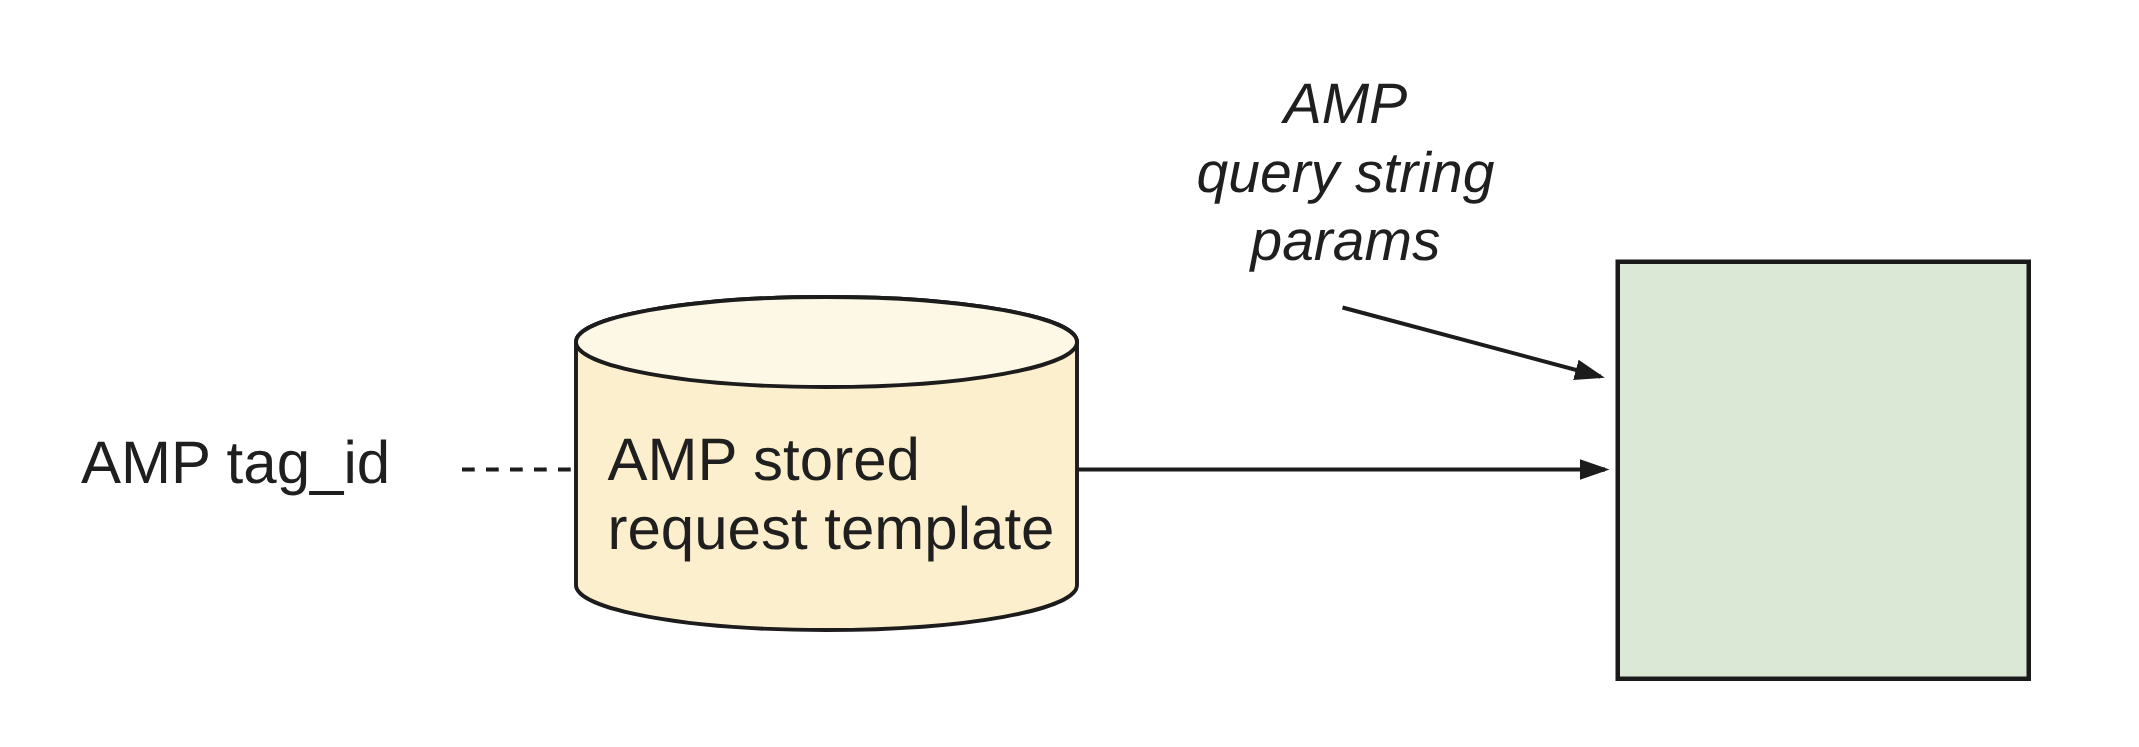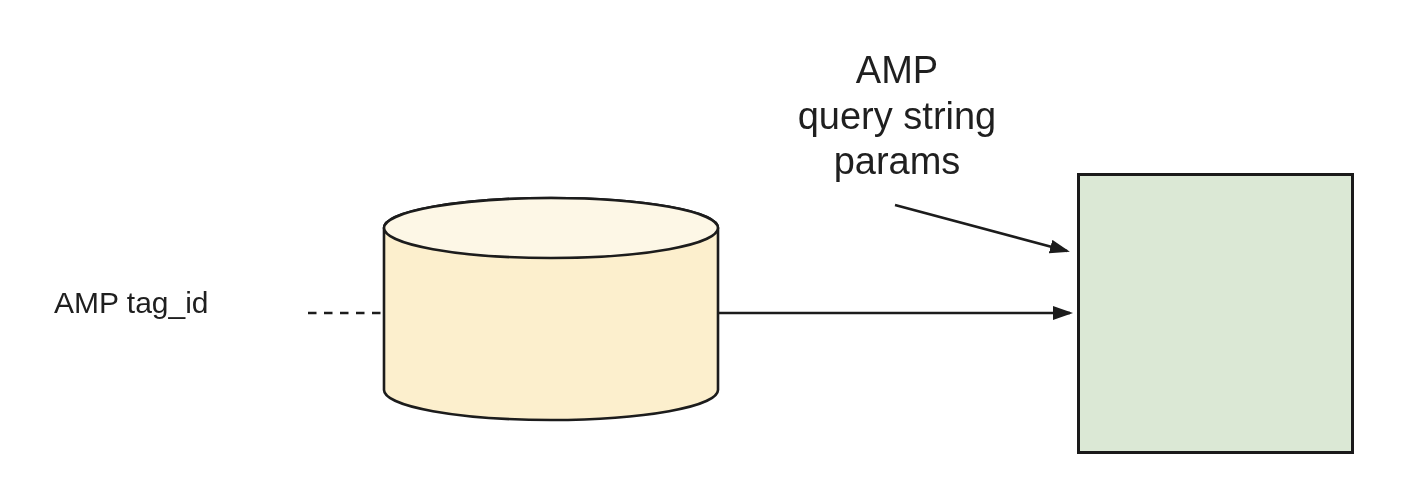--- a/index.html
+++ b/index.html
@@ -38,25 +38,25 @@
     stroke: #1a1a1a;
     stroke-width: 3;
   }
   .arrowhead-fill {
     fill: #1c1c1c;
   }
   .label {
     position: absolute;
     color: #1f1f1f;
     white-space: pre-line;
-    font-size: 30px;
+    font-size: 40px;
     line-height: 1.15;
   }
   .label.tagid   { left: 54px;  top: 286px; }
-  .label.qparams { left: 747px; top: 48px; width: 300px; text-align: center; font-size: 38px; line-height: 1.2; }
+  .label.qparams { left: 747px; top: 48px; width: 300px; text-align: center; font-size: 38px; line-height: 1.2; font-style: italic; }
   .label.cyl     { left: 405px; top: 284px; }
   .label.ortb    { left: 1097px; top: 268px; }
 </style>
 </head>
 <body>
 
 <div class="canvas">
 
   <svg class="shapes" viewBox="0 0 1426 498" xmlns="http://www.w3.org/2000/svg">
     <defs>
@@ -77,15 +77,17 @@
 
     <rect class="box-outline" x="1078.5" y="174.5" width="274" height="278" fill="#dbe8d5"></rect>
   </svg>
 
   <div class="label tagid">AMP tag_id</div>
 
   <div class="label qparams">AMP
 query string
 params</div>
 
+  <div class="label cyl">AMP stored
+request template</div>
 
 
 </div>
 
 </body></html>

